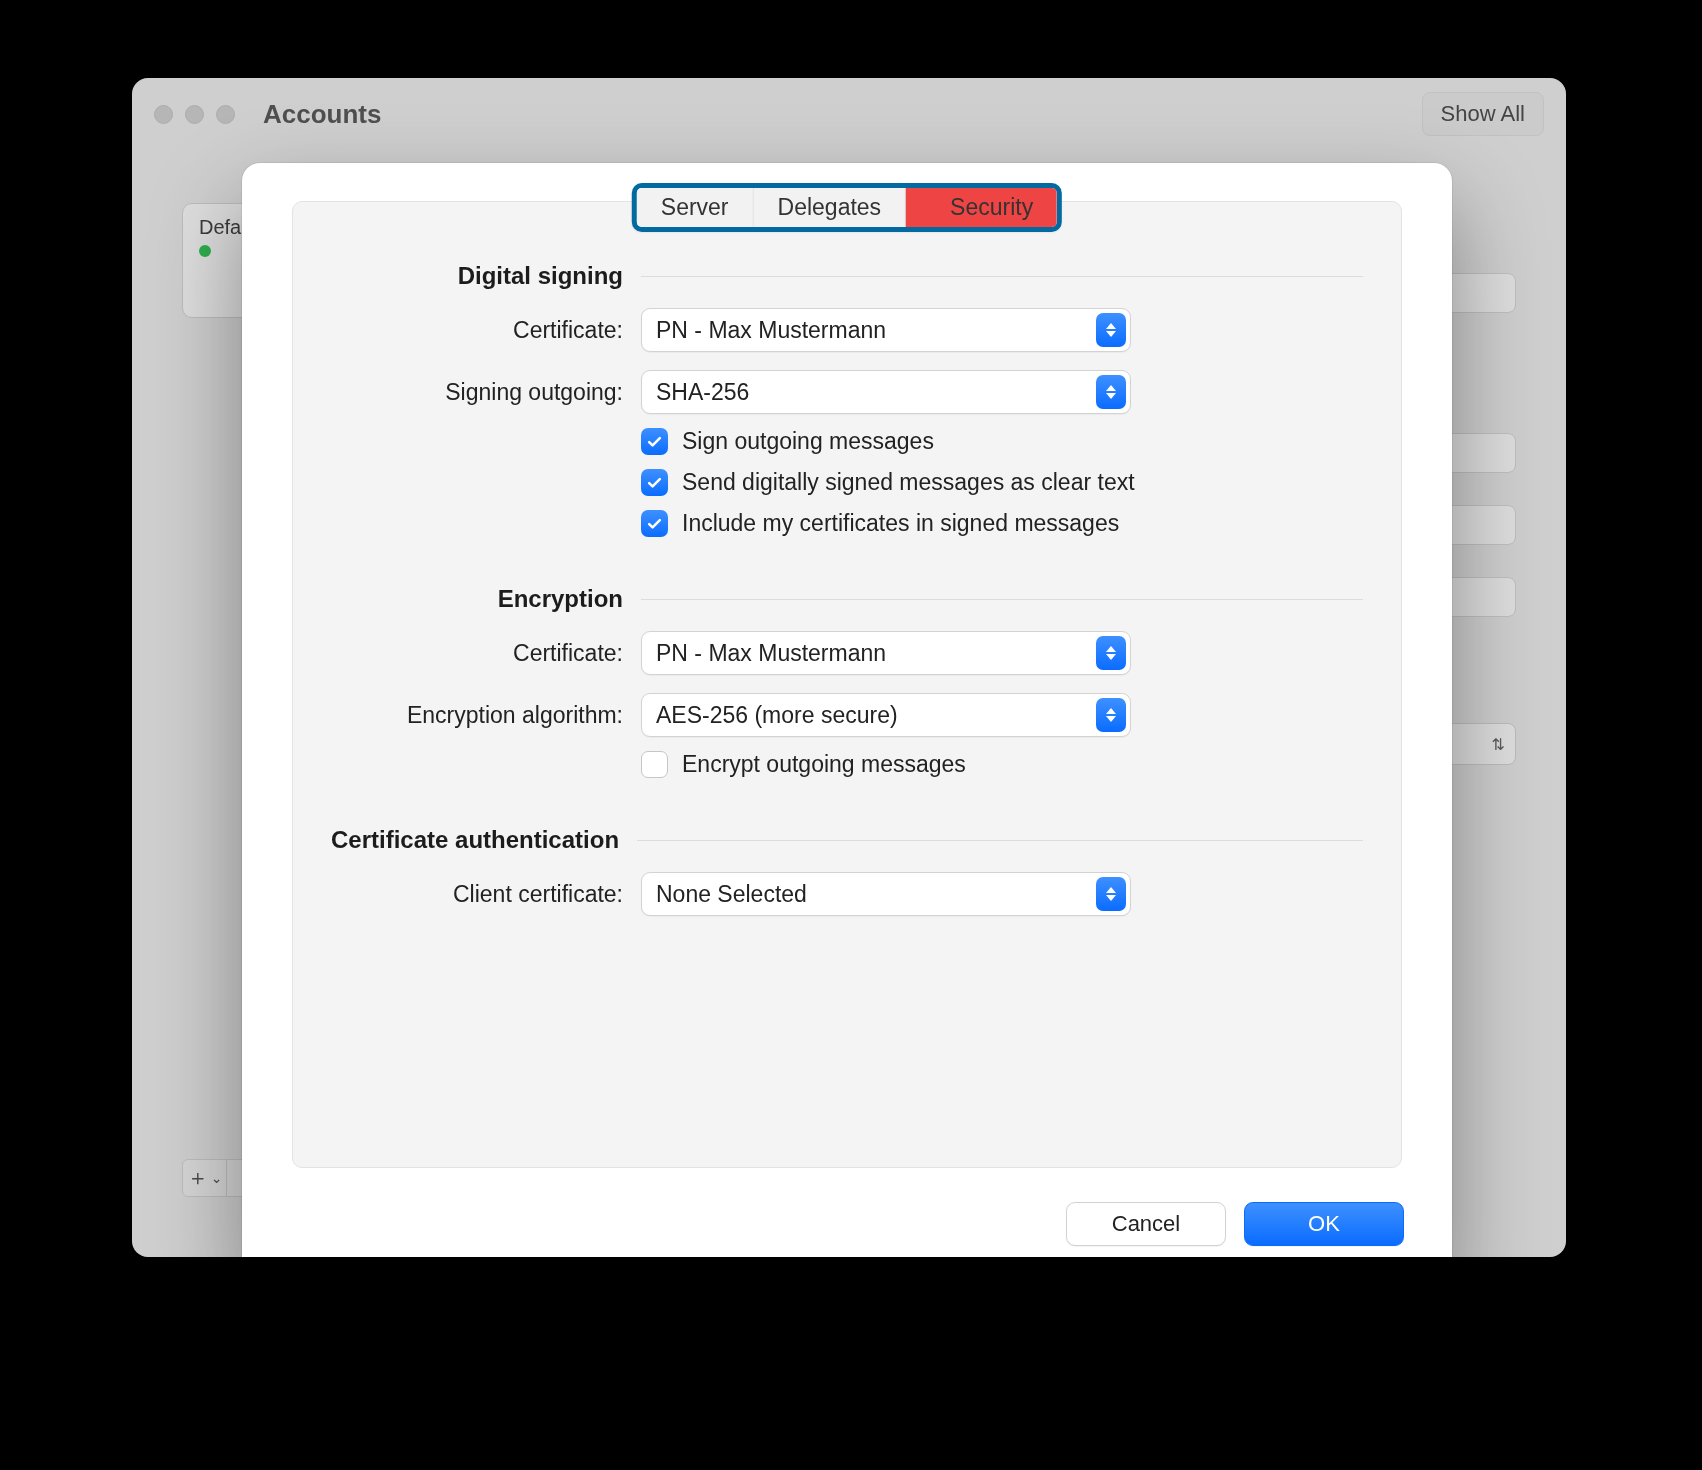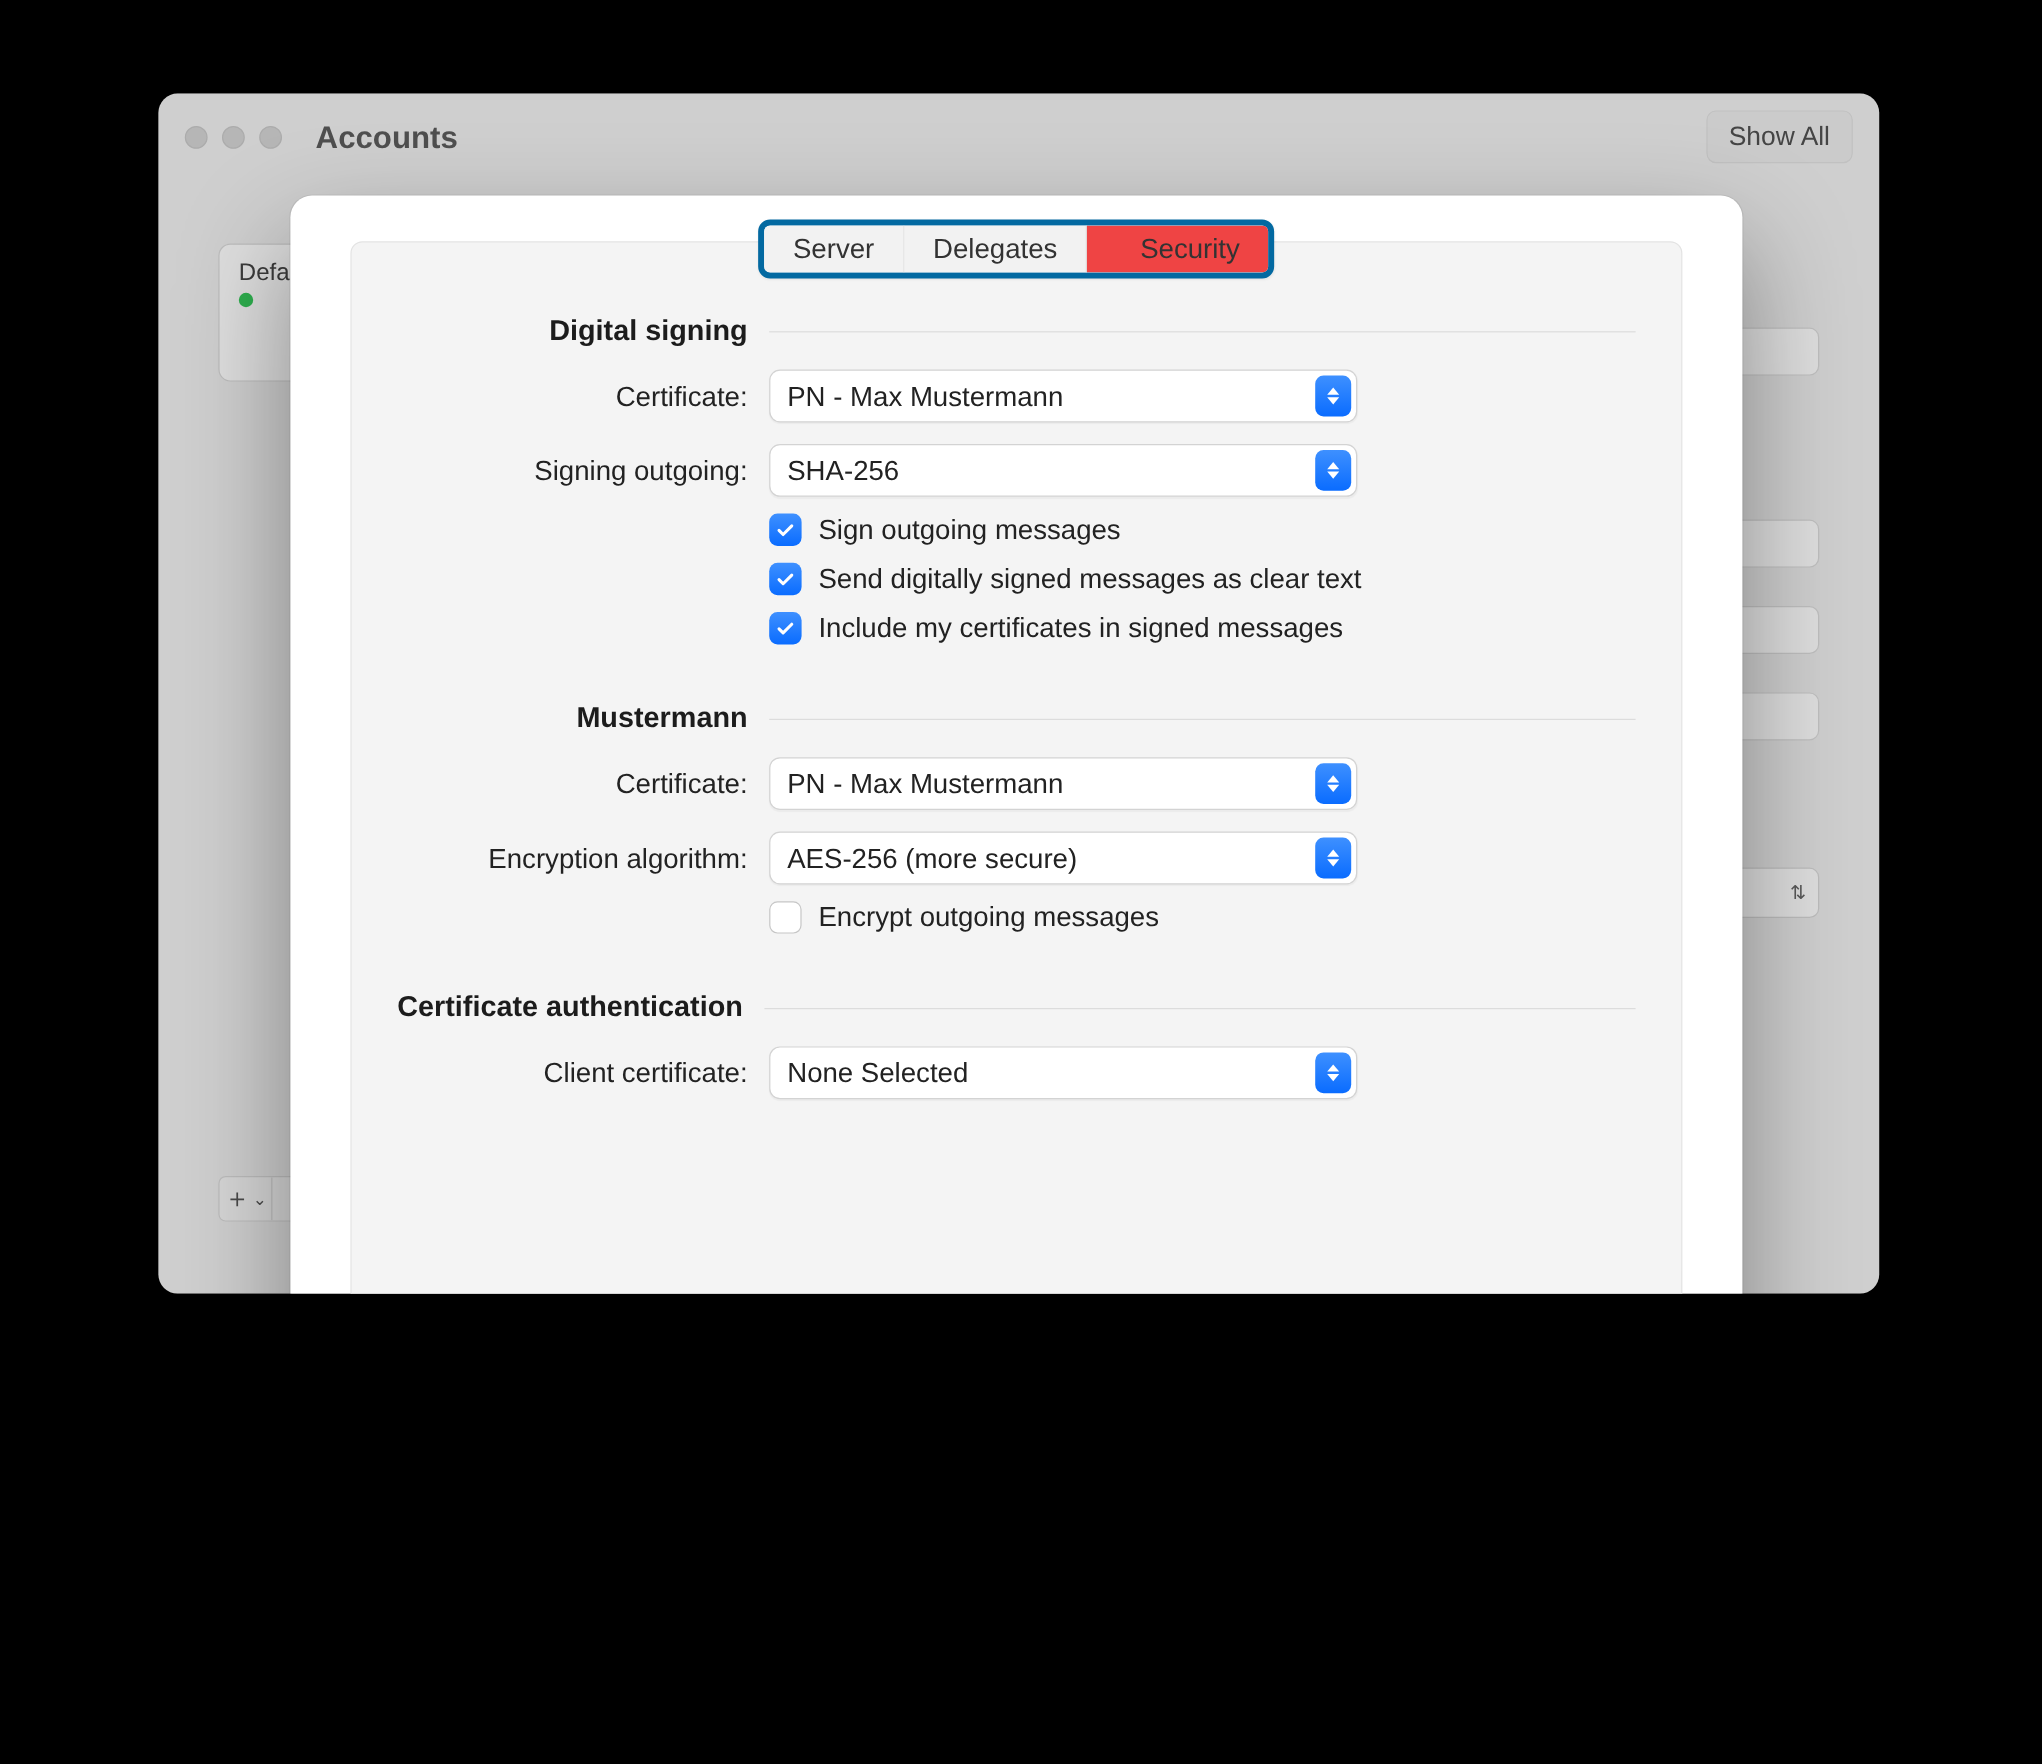--- a/index.html
+++ b/index.html
@@ -6,21 +6,21 @@
   html, body {
     width: 1702px; height: 1470px;
     background: #000;
     font-family: -apple-system, "Helvetica Neue", Helvetica, Arial, sans-serif;
     font-size: 21px;
     color: #222;
   }
   .stage {
     position: absolute;
     left: 132px; top: 78px;
-    width: 1434px; height: 1000px;
+    width: 1434px; height: 1179px;
     background: #ececec;
     border-radius: 16px;
     box-shadow: 0 40px 80px rgba(0,0,0,.6), 0 0 0 1px rgba(0,0,0,.25);
     overflow: hidden;
   }
   .dimmer {
     position: absolute; inset:0;
     background: rgba(0,0,0,.12);
     pointer-events: none;
   }
@@ -287,21 +287,21 @@
         <div class="check-row">
           <div class="checkbox checked">
             <svg viewBox="0 0 16 16">
                 <path d="M3 8.5 L6.2 11.7 L13 4.9" stroke="#fff" stroke-width="2.4" fill="none" stroke-linecap="round" stroke-linejoin="round"></path>
               </svg>
           </div>
           <span>Include my certificates in signed messages</span>
         </div>
 
         <div class="section-hdr" style="margin-top:48px;">
-          <div class="label">Mustermann</div>
+          <div class="label">Encryption</div>
           <div class="line"></div>
         </div>
 
         <div class="row">
           <div class="label">Certificate:</div>
           <div class="popup">
             <span>PN - Max Mustermann</span>
             <div class="stepper"></div>
           </div>
         </div>

